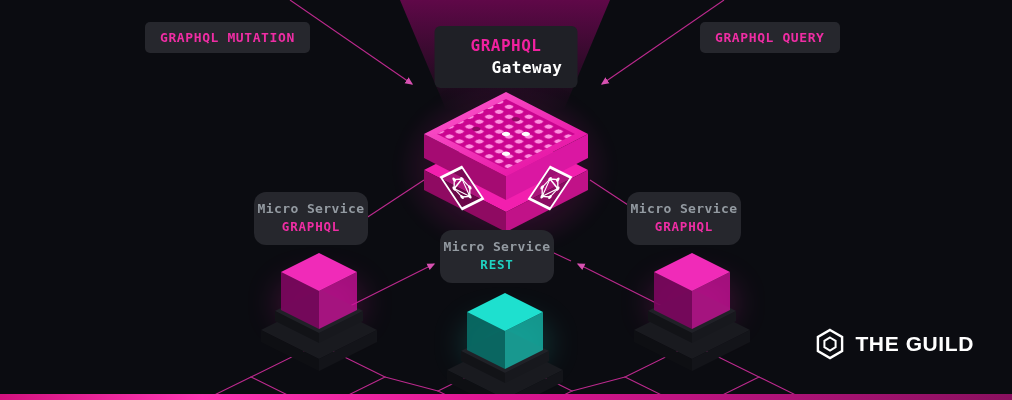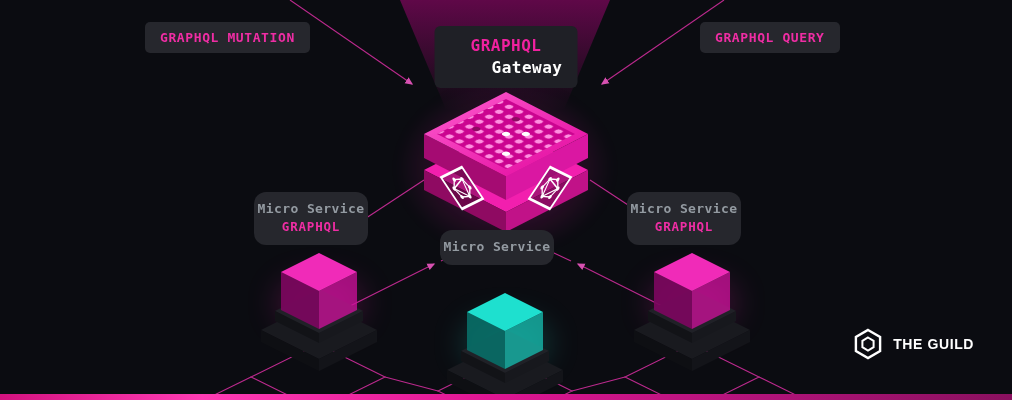--- a/index.html
+++ b/index.html
@@ -53,21 +53,21 @@
   .svc-m .c-left{fill:rgba(124,6,94,.92);}
   .svc-m .c-right{fill:rgba(203,17,152,.78);}
   .svc-t .c-top{fill:#1ee0cf;}
   .svc-t .c-left{fill:rgba(9,108,102,.92);}
   .svc-t .c-right{fill:rgba(22,182,170,.8);}
   
   .brand{
     position:absolute;right:38px;top:328px;display:flex;align-items:center;gap:9px;
     font-family:"Liberation Sans","DejaVu Sans",sans-serif;
   }
-  .brand-text{color:#ffffff;font-size:14px;font-weight:800;letter-spacing:.6px;white-space:nowrap;}
+  .brand-text{color:#ffffff;font-size:21px;font-weight:800;letter-spacing:.6px;white-space:nowrap;}
   
   .bottom-bar{
     position:absolute;left:0;bottom:0;width:100%;height:6px;
     background:linear-gradient(90deg,#d4127f 0%,#ff3db4 20%,#e01693 48%,#b01378 76%,#8a105f 100%);
   }
 </style>
 </head>
 <body>
 
 <div class="stage">
@@ -210,20 +210,21 @@
       <polygon points="114,66 70,88 70,98 114,76" fill="#17181d"></polygon>
     </g>
     <g>
       <polygon class="c-left" points="32,27 70,46 70,84 32,65"></polygon>
       <polygon class="c-right" points="108,27 70,46 70,84 108,65"></polygon>
       <polygon class="c-top" points="70,8 108,27 70,46 32,27"></polygon>
     </g>
   </svg>
   <div class="svc-label" style="left:440px;top:230px;">
     <div class="svc-name">Micro Service</div>
+    <div class="svc-proto proto-teal">REST</div>
   </div>
 
   <div class="glow svc-glow m" style="left:651px;top:280px;width:84px;height:46px;"></div>
   <svg class="svc-cube svc-m" style="left:622px;top:245px;" viewBox="0 0 140 130">
     <g>
       <polygon points="70,56 128,85 70,114 12,85" fill="#191a1f"></polygon>
       <polygon points="12,85 70,114 70,126 12,97" fill="#0e0f13"></polygon>
       <polygon points="128,85 70,114 70,126 128,97" fill="#131419"></polygon>
       <polygon points="70,44 114,66 70,88 26,66" fill="#202127"></polygon>
       <polygon points="26,66 70,88 70,98 26,76" fill="#121317"></polygon>

